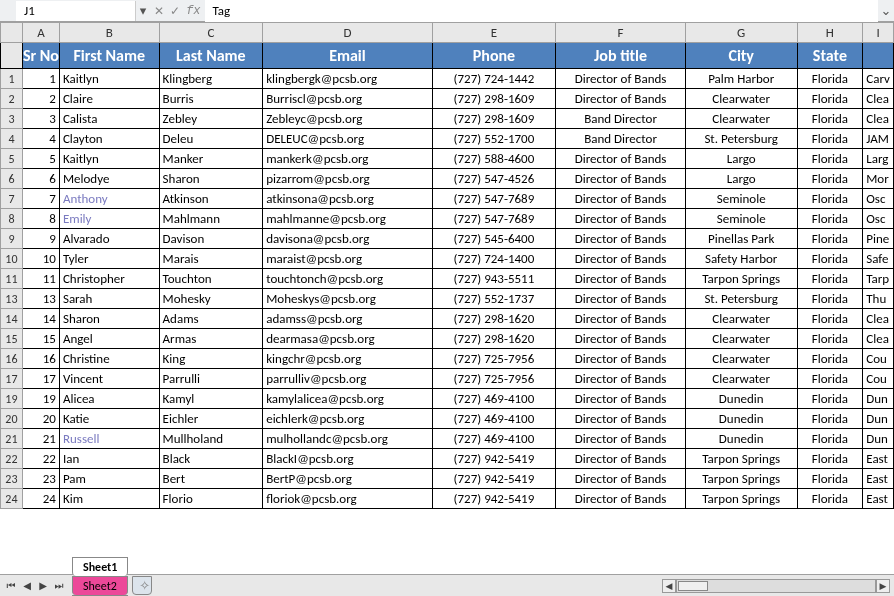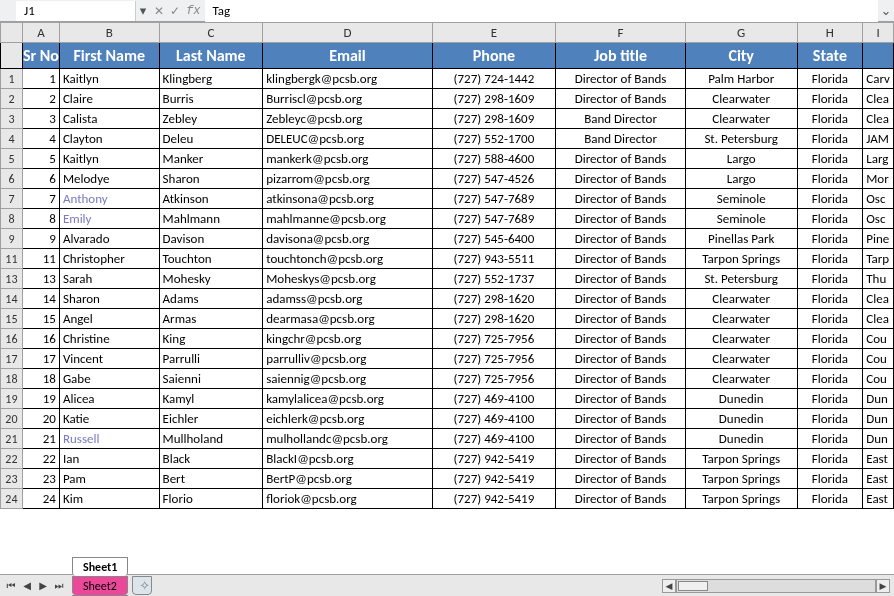--- a/index.html
+++ b/index.html
@@ -204,20 +204,32 @@
           <td class="data-cell c-l">Alvarado</td>
           <td class="data-cell c-l">Davison</td>
           <td class="data-cell c-l">davisona@pcsb.org</td>
           <td class="data-cell c-c">(727) 545-6400</td>
           <td class="data-cell c-c">Director of Bands</td>
           <td class="data-cell c-c">Pinellas Park</td>
           <td class="data-cell c-c">Florida</td>
           <td class="data-cell c-l">Pine</td>
         </tr>
         <tr>
+          <td class="row-header">10</td>
+          <td class="data-cell c-r">10</td>
+          <td class="data-cell c-l">Tyler</td>
+          <td class="data-cell c-l">Marais</td>
+          <td class="data-cell c-l">maraist@pcsb.org</td>
+          <td class="data-cell c-c">(727) 724-1400</td>
+          <td class="data-cell c-c">Director of Bands</td>
+          <td class="data-cell c-c">Safety Harbor</td>
+          <td class="data-cell c-c">Florida</td>
+          <td class="data-cell c-l">Safe</td>
+        </tr>
+        <tr>
           <td class="row-header">11</td>
           <td class="data-cell c-r">11</td>
           <td class="data-cell c-l">Christopher</td>
           <td class="data-cell c-l">Touchton</td>
           <td class="data-cell c-l">touchtonch@pcsb.org</td>
           <td class="data-cell c-c">(727) 943-5511</td>
           <td class="data-cell c-c">Director of Bands</td>
           <td class="data-cell c-c">Tarpon Springs</td>
           <td class="data-cell c-c">Florida</td>
           <td class="data-cell c-l">Tarp</td>
@@ -269,32 +281,20 @@
           <td class="data-cell c-c">Clearwater</td>
           <td class="data-cell c-c">Florida</td>
           <td class="data-cell c-l">Cou</td>
         </tr>
         <tr>
           <td class="row-header">17</td>
           <td class="data-cell c-r">17</td>
           <td class="data-cell c-l">Vincent</td>
           <td class="data-cell c-l">Parrulli</td>
           <td class="data-cell c-l">parrulliv@pcsb.org</td>
-          <td class="data-cell c-c">(727) 725-7956</td>
-          <td class="data-cell c-c">Director of Bands</td>
-          <td class="data-cell c-c">Clearwater</td>
-          <td class="data-cell c-c">Florida</td>
-          <td class="data-cell c-l">Cou</td>
-        </tr>
-        <tr>
-          <td class="row-header">18</td>
-          <td class="data-cell c-r">18</td>
-          <td class="data-cell c-l">Gabe</td>
-          <td class="data-cell c-l">Saienni</td>
-          <td class="data-cell c-l">saiennig@pcsb.org</td>
           <td class="data-cell c-c">(727) 725-7956</td>
           <td class="data-cell c-c">Director of Bands</td>
           <td class="data-cell c-c">Clearwater</td>
           <td class="data-cell c-c">Florida</td>
           <td class="data-cell c-l">Cou</td>
         </tr>
         <tr>
           <td class="row-header">19</td>
           <td class="data-cell c-r">19</td>
           <td class="data-cell c-l">Alicea</td>

